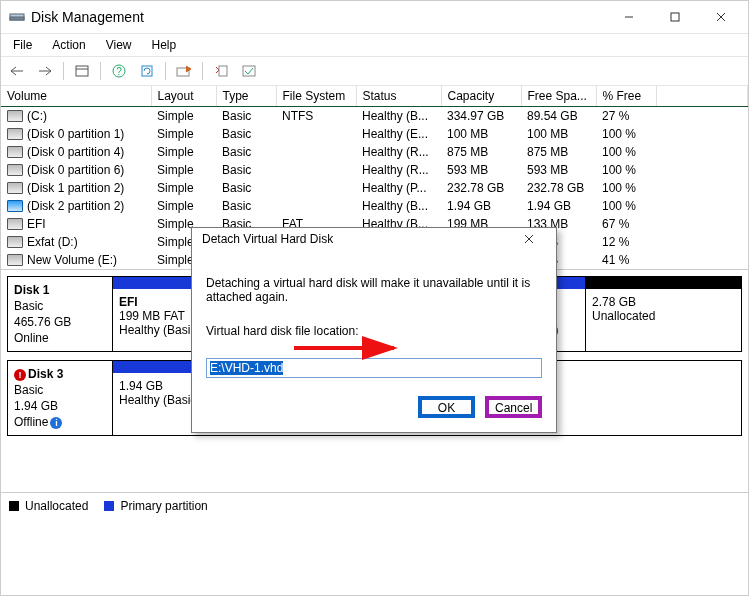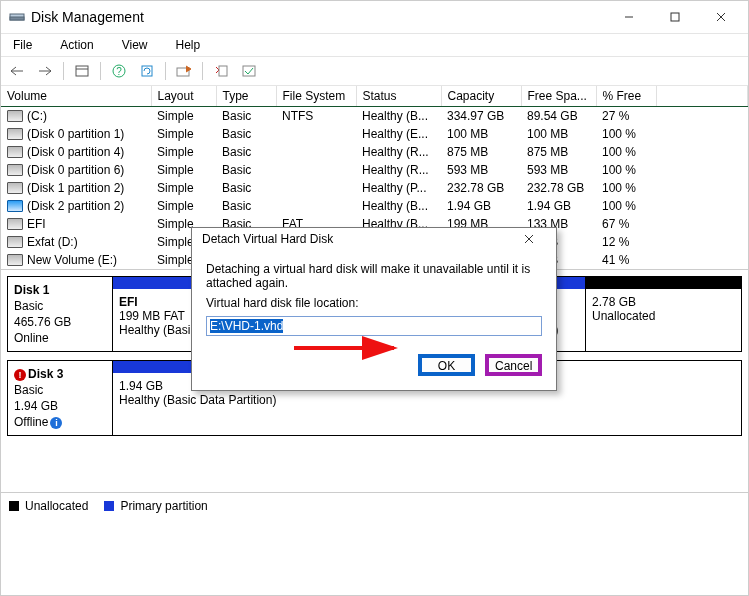--- a/index.html
+++ b/index.html
@@ -1,21 +1,21 @@
 <!DOCTYPE html>
 <html><head>
 <meta charset="utf-8">
 <style>
   html,body{margin:0;padding:0;font-family:Segoe UI,Tahoma,sans-serif;font-size:12px;color:#000;background:#fff;}
   .window{position:relative;width:749px;height:596px;border:1px solid #ccc;box-sizing:border-box;overflow:hidden;}
   .titlebar{height:32px;display:flex;align-items:center;padding:0 4px 0 8px;border-bottom:1px solid #e5e5e5;}
   .titlebar .title{flex:1;font-size:14px;display:flex;align-items:center;gap:6px;}
   .winctl{display:flex;}
   .winctl div{width:46px;height:32px;display:flex;align-items:center;justify-content:center;color:#333;}
-  .menubar{height:22px;display:flex;align-items:center;padding:0 4px;gap:12px;border-bottom:1px solid #e5e5e5;}
+  .menubar{height:22px;display:flex;align-items:center;padding:0 4px;gap:4px;border-bottom:1px solid #e5e5e5;}
   .menubar span{padding:2px 8px;}
   .toolbar{height:28px;display:flex;align-items:center;padding:0 4px;gap:4px;border-bottom:1px solid #e5e5e5;}
   .toolbar .tb{width:22px;height:22px;display:flex;align-items:center;justify-content:center;border:1px solid transparent;}
   .toolbar .sep{width:1px;height:18px;background:#ccc;margin:0 2px;}
   .grid{border-bottom:1px solid #ccc;}
   .grid table{width:100%;border-collapse:collapse;table-layout:fixed;}
   .grid th{background:#fff;border-right:1px solid #e0e0e0;border-bottom:1px solid #14532d;text-align:left;font-weight:400;padding:3px 6px;white-space:nowrap;overflow:hidden;}
   .grid td{padding:2px 6px;white-space:nowrap;overflow:hidden;text-overflow:ellipsis;}
   .grid tr td:first-child{display:flex;align-items:center;gap:4px;}
   .vol-icon{width:14px;height:10px;border:1px solid #555;border-radius:1px;display:inline-block;background:linear-gradient(#bbb,#eee);flex:none;}
@@ -34,21 +34,21 @@
   .bar.black{background:#000;}
   .part .body{padding:6px;flex:1;}
   .legend{border-top:1px solid #ccc;padding:6px 8px;display:flex;gap:16px;align-items:center;}
   .lg{display:flex;align-items:center;gap:6px;}
   .sw{width:10px;height:10px;display:inline-block;}
   
   .dialog{position:absolute;left:190px;top:226px;width:364px;border:1px solid #777;background:#fff;box-shadow:4px 4px 6px rgba(0,0,0,.25);}
   .dlg-title{display:flex;align-items:center;padding:4px 22px 4px 10px;font-size:12px;}
   .dlg-title span{flex:1;}
   .dlg-body{padding:6px 14px 14px;}
-  .dlg-body p{margin:6px 0;}
+  .dlg-body p{margin:20px 0;}
   .dlg-input{width:100%;box-sizing:border-box;border:1px solid #7a9ed6;padding:2px 3px;font:inherit;}
   .dlg-input .sel{background:#0a63c9;color:#fff;}
   .dlg-btns{display:flex;justify-content:flex-end;gap:10px;margin-top:18px;}
   .dlg-btns button{width:57px;height:22px;border:4px solid #a21caf;background:#fdfdfd;font:inherit;}
   .dlg-btns button.primary{border-color:#0a63c9;}
   .arrow{position:absolute;left:288px;top:332px;pointer-events:none;}
   svg{display:block;}
 </style>
 </head>
 <body>

